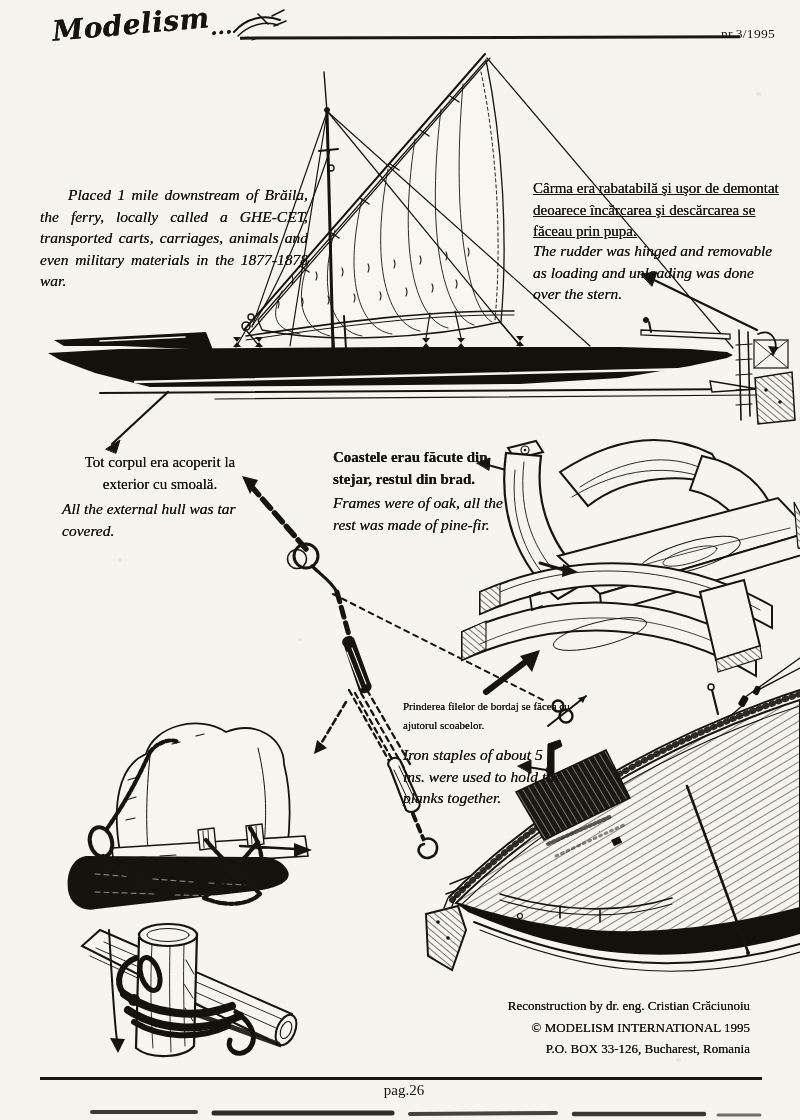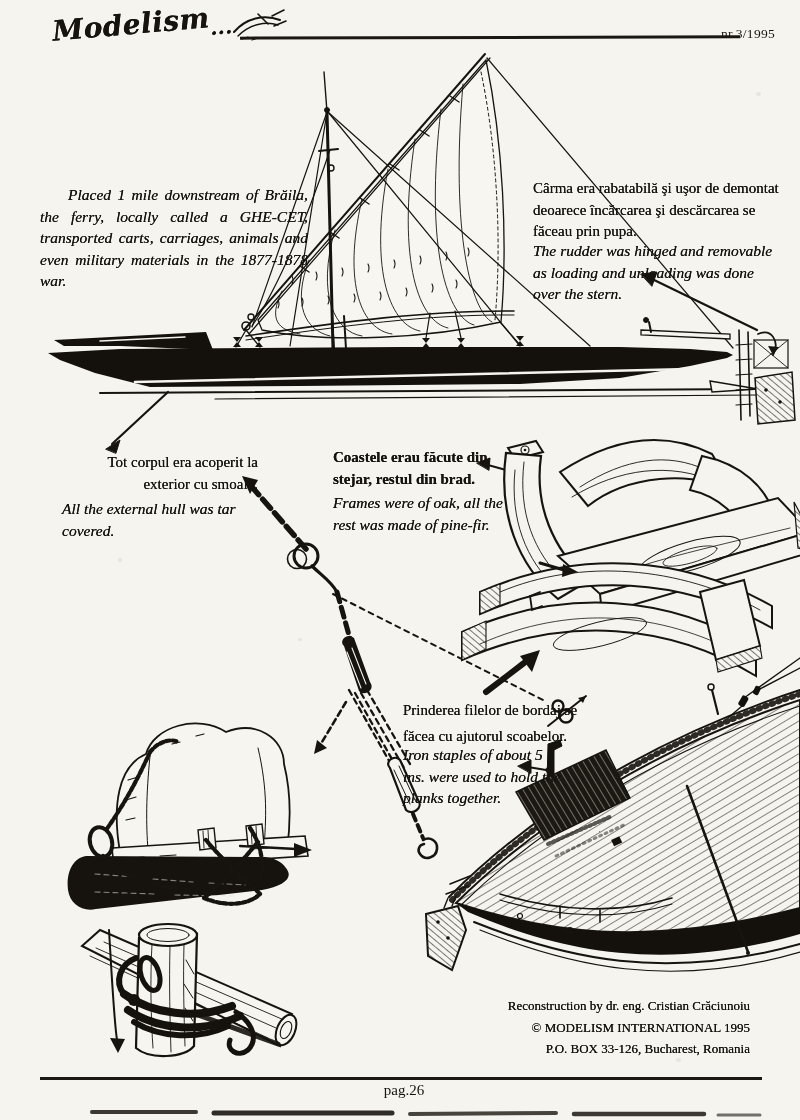--- a/index.html
+++ b/index.html
@@ -325,30 +325,30 @@
       <path d="M10,30 C22,18 38,15 50,19" stroke-width="1.4"></path>
       <path d="M30,8 L40,18 M44,10 L56,4 M46,20 L58,15" stroke-width="1.6"></path>
       <path d="M14,33 l6,-2 M24,34 l6,-2" stroke-width="1.2"></path>
     </g>
   </svg>
   <div class="rule" style="left:240px;top:36px;width:500px;height:3px;transform:rotate(-0.15deg);"></div>
   <div class="t issue" style="left:700px;top:26px;width:96px;text-align:center;">nr.3/1995</div>
 
   <div class="t en indent" style="left:40px;top:184px;width:268px;">Placed 1 mile downstream of Brăila, the ferry, locally called a GHE-CET, transported carts, carriages, animals and even military materials in the 1877-1878 war.</div>
 
-  <div class="t ro" style="left:533px;top:178px;width:260px;font-size:15px;line-height:21.5px;text-align:left;">Cârma era rabatabilă şi uşor de demontat deoarece încărcarea şi descărcarea se făceau prin pupa.</div>
+  <div class="t ro" style="left:533px;top:178px;width:260px;font-size:15px;line-height:21.5px;text-align:left;text-decoration:underline;">Cârma era rabatabilă şi uşor de demontat deoarece încărcarea şi descărcarea se făceau prin pupa.</div>
   <div class="t en" style="left:533px;top:240px;width:252px;text-align:left;">The rudder was hinged and removable as loading and unloading was done over the stern.</div>
 
-  <div class="t ro" style="left:62px;top:452px;width:196px;font-size:15px;line-height:21.5px;text-align:right;">Tot corpul era acoperit la exterior cu smoală.</div>
+  <div class="t ro" style="left:62px;top:452px;width:196px;font-size:15px;line-height:21.5px;text-align:center;">Tot corpul era acoperit la exterior cu smoală.</div>
   <div class="t en" style="left:62px;top:498px;width:196px;text-align:left;">All the external hull was tar covered.</div>
 
   <div class="t ro" style="left:333px;top:447px;width:170px;font-size:15px;line-height:21.5px;text-align:left;font-weight:bold;">Coastele erau făcute din stejar, restul din brad.</div>
   <div class="t en" style="left:333px;top:492px;width:176px;text-align:left;">Frames were of oak, all the rest was made of pine-fir.</div>
 
-  <div class="t ro" style="left:403px;top:697px;width:200px;font-size:15px;line-height:26px;text-align:left;">Prinderea filelor de bordaj se făcea cu ajutorul scoabelor.</div>
+  <div class="t ro" style="left:403px;top:697px;width:200px;font-size:11px;line-height:19px;text-align:left;">Prinderea filelor de bordaj se făcea cu ajutorul scoabelor.</div>
   <div class="t en" style="left:403px;top:744px;width:162px;text-align:left;">Iron staples of about  5 ins. were used to hold the planks together.</div>
 
   <div class="t credits" style="left:330px;top:995px;width:420px;">
     <div>Reconstruction by dr. eng. Cristian Crăciunoiu</div>
     <div>© MODELISM INTERNATIONAL 1995</div>
     <div>P.O. BOX 33-126, Bucharest, Romania</div>
   </div>
 
   <div class="rule" style="left:40px;top:1077px;width:722px;height:2.5px;"></div>
   <div class="t pagenum" style="left:4px;top:1082px;">pag.26</div>

